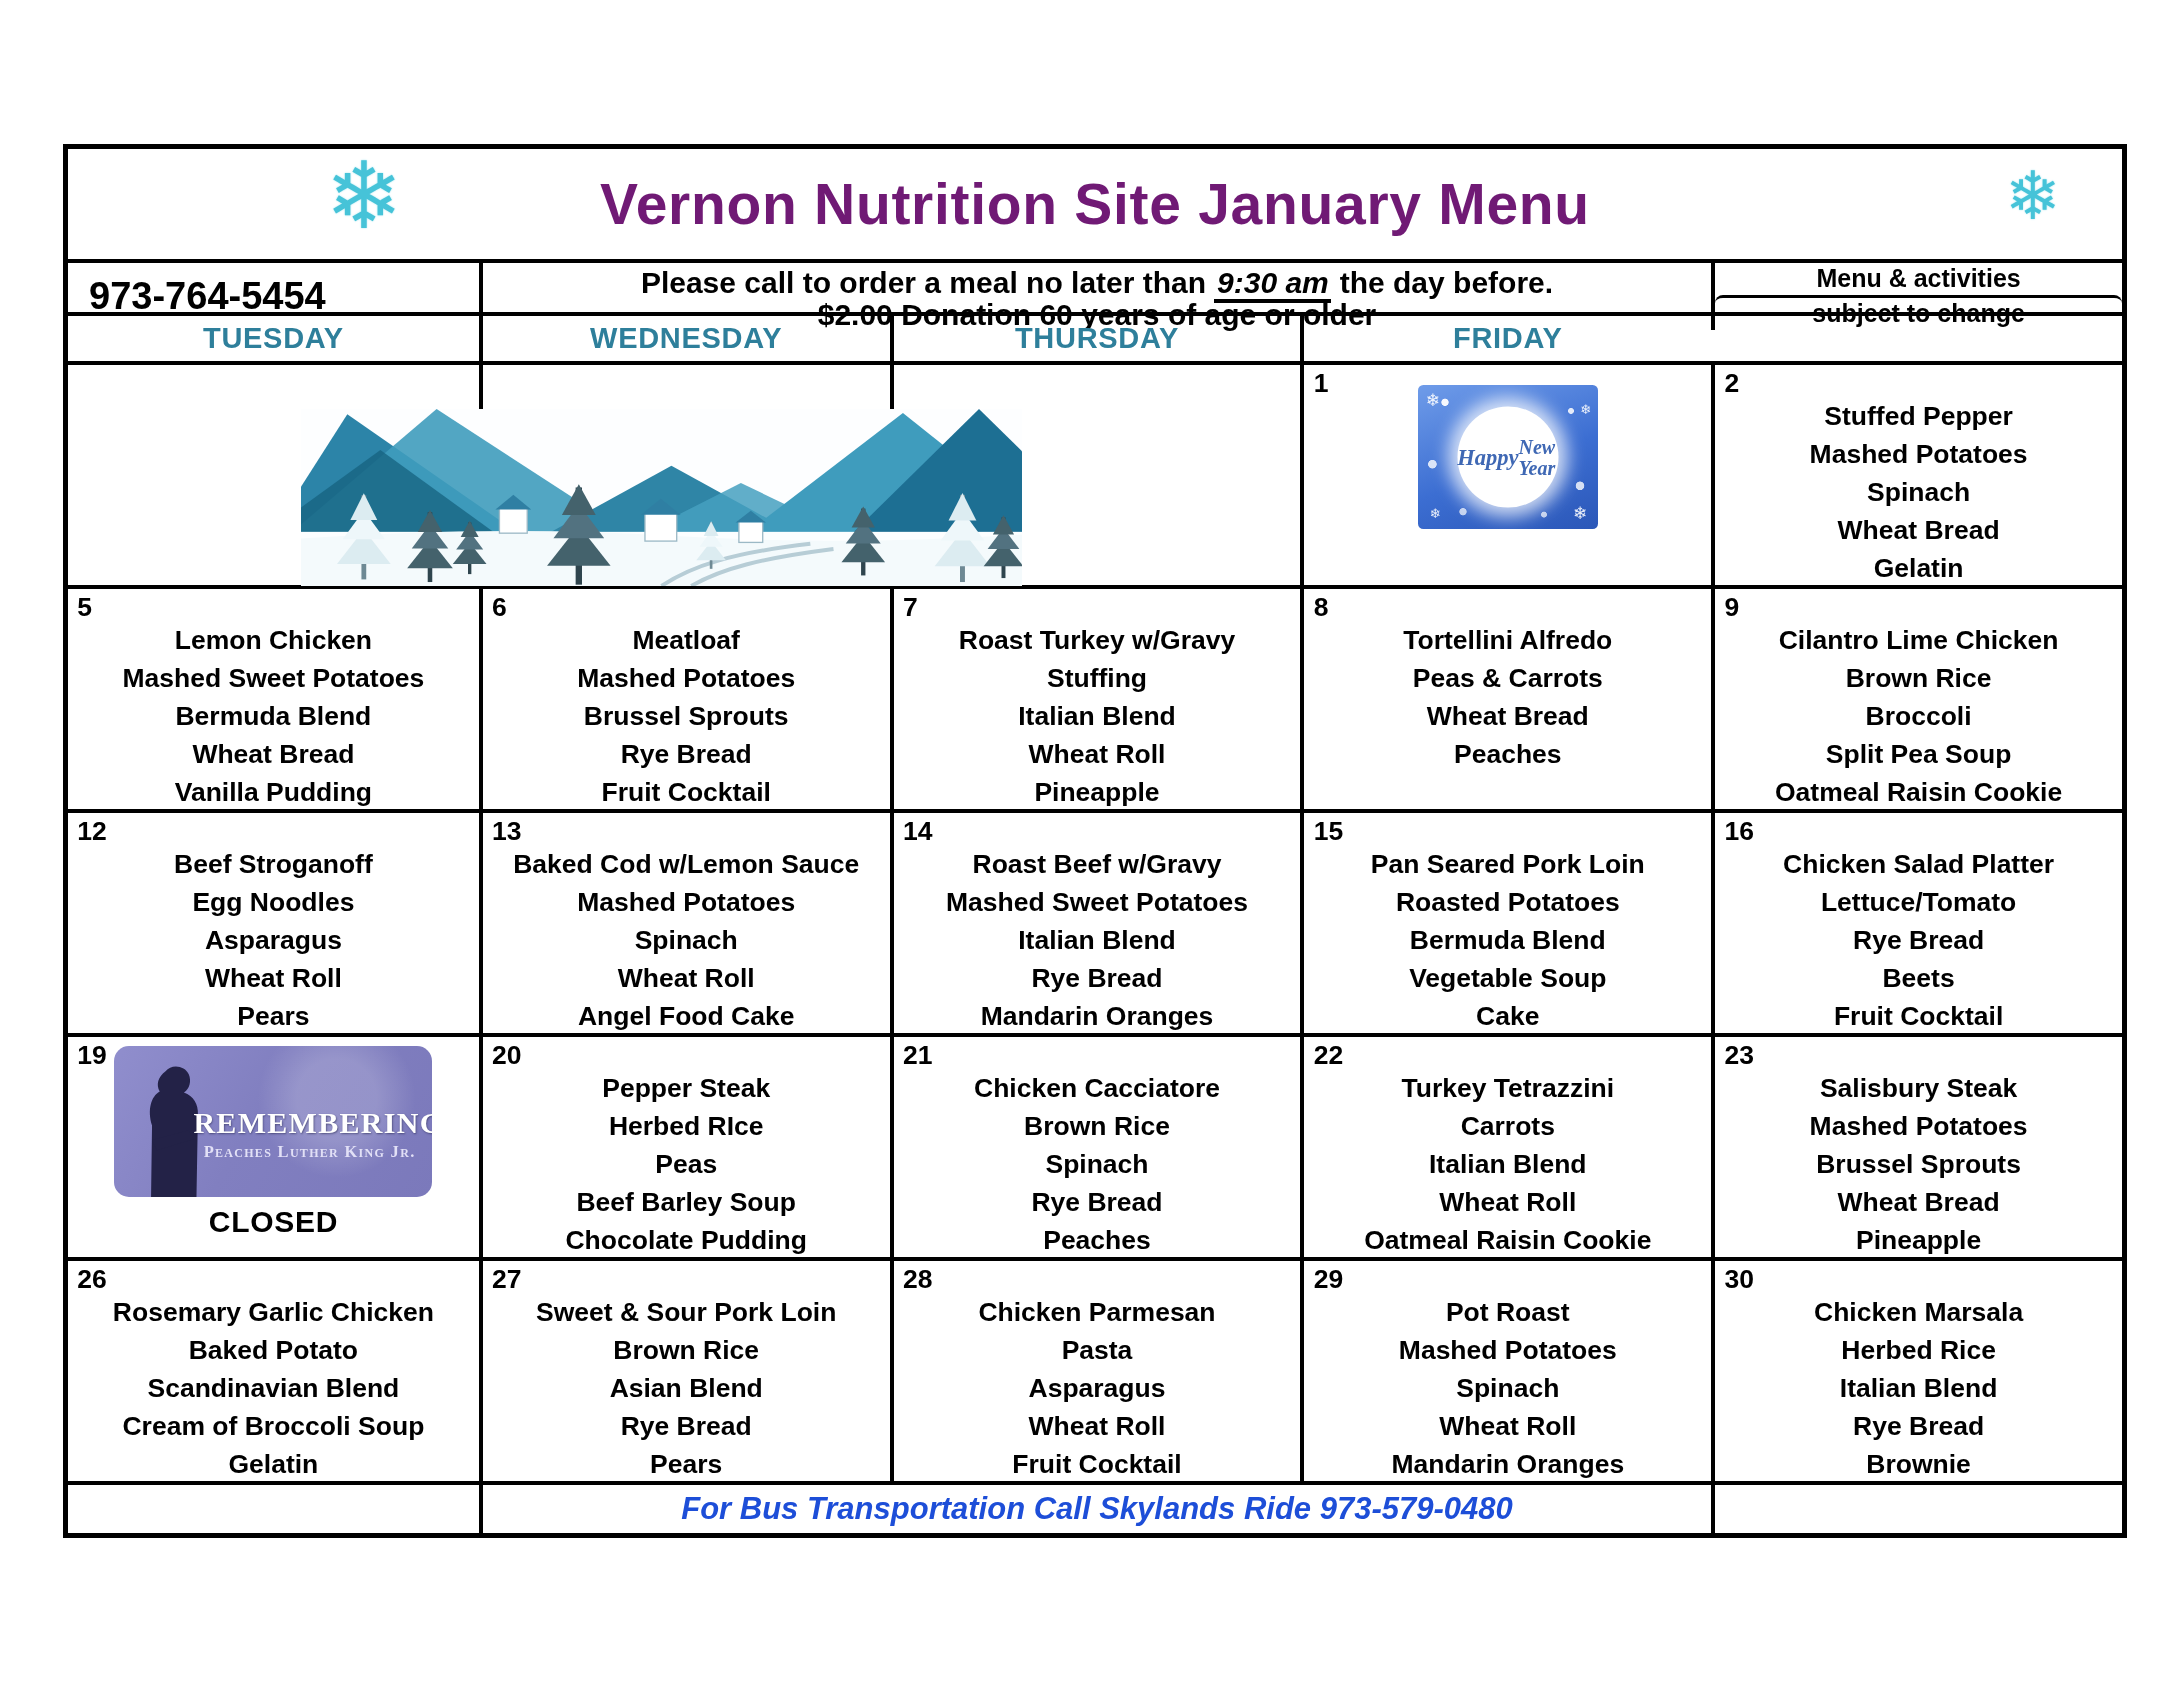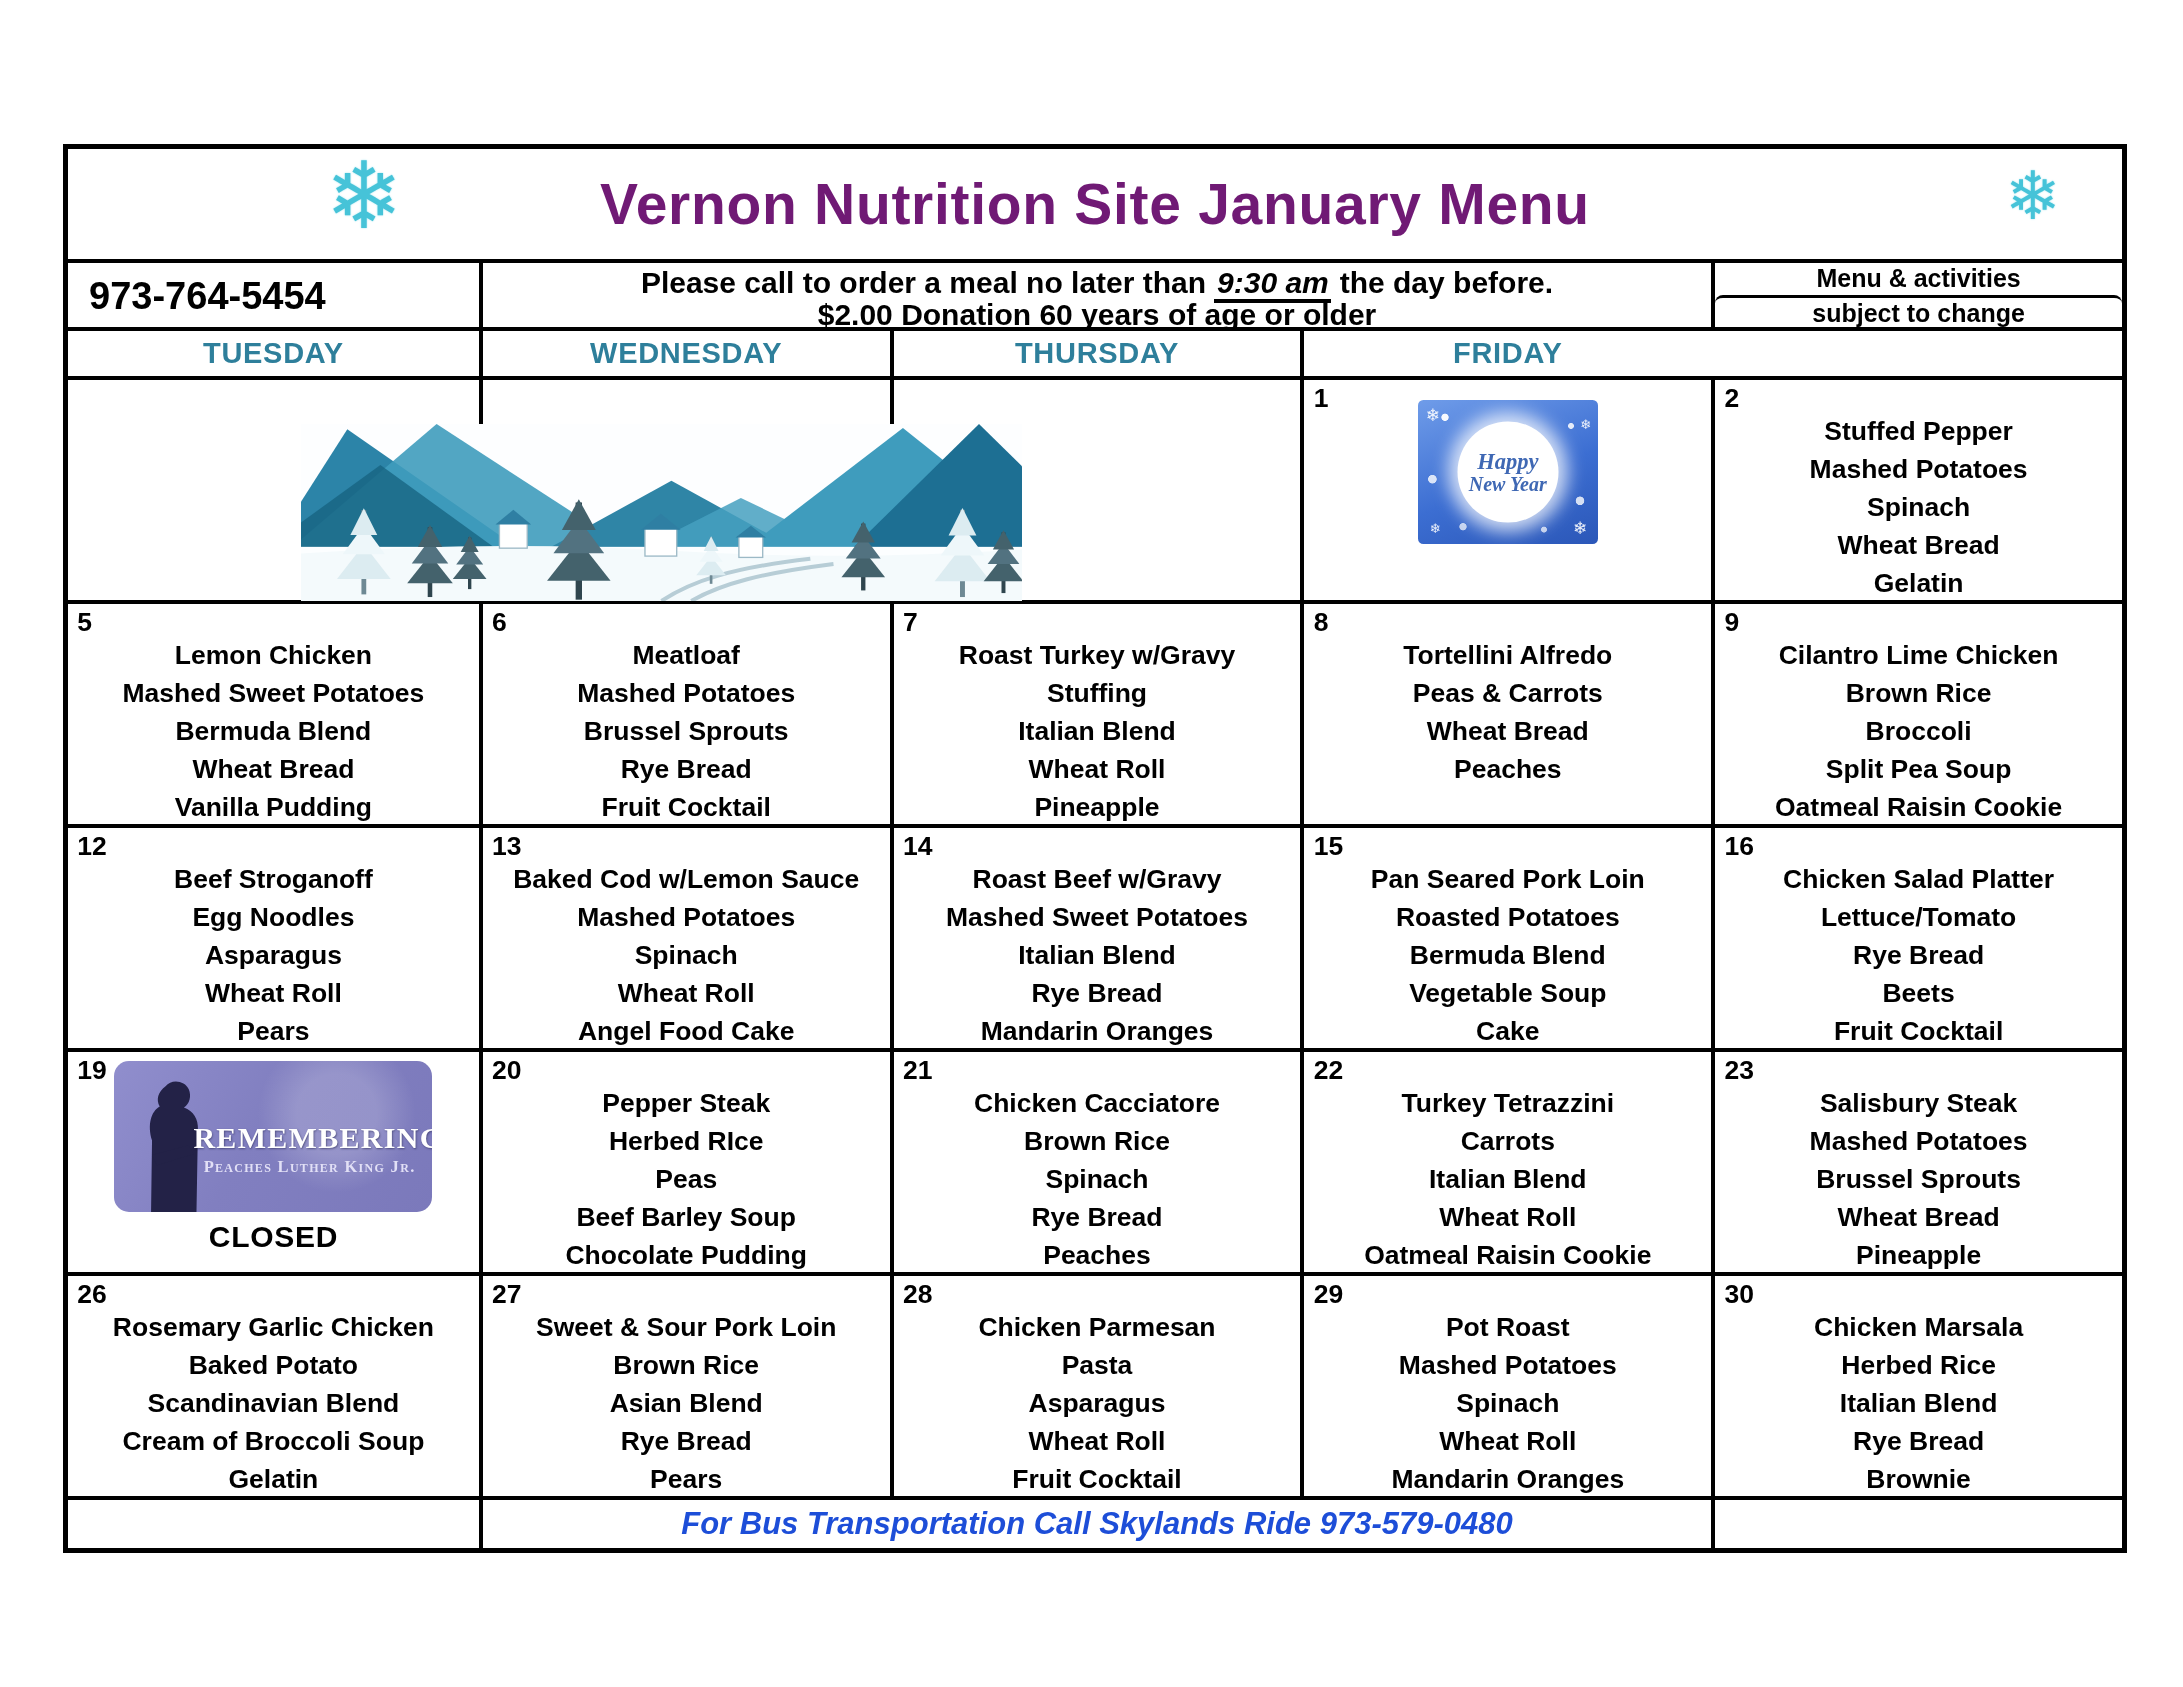--- a/index.html
+++ b/index.html
@@ -22,21 +22,21 @@
   .title-row { height:110px; display:block; }
   .page-title {
     margin:0; text-align:center; line-height:110px;
     font-size:57px; font-weight:bold; color:#701a75; letter-spacing:0.7px;
   }
   .sf { position:absolute; color:#46c3d8; text-shadow:0 0 2px #9fe2ec; line-height:1; }
   .sf-left  { left:257px; top:1.3px;  font-size:93px; }
   .sf-right { right:61px; top:13.2px; font-size:67px; }
 
   
-  .info-row { height:68px; }
+  .info-row { height:53px; }
   .phone-cell {
     grid-column:1; display:flex; align-items:center; justify-content:center;
     font-size:38px; font-weight:bold; padding-right:132px;
   }
   .note-cell { grid-column:2/5; text-align:center; font-weight:bold; padding-top:2.6px; }
   .note-line1 { font-size:30px; line-height:34px; }
   .note-time  { font-style:italic; border-bottom:4px solid #000; padding:0 2.6px 0.7px 2.6px; }
   .note-line2 { font-size:30px; line-height:30px; }
   .ma-cell { grid-column:5; display:flex; flex-direction:column; font-weight:bold; font-size:25px; }
   .ma-top, .ma-bottom { flex:1; display:flex; align-items:center; justify-content:center;border-radius:8px; }
@@ -69,21 +69,21 @@
       radial-gradient(circle at 8% 55%,  rgba(255,255,255,.8) 4px, rgba(255,255,255,0) 4.6px),
       radial-gradient(circle at 90% 70%, rgba(255,255,255,.8) 4px, rgba(255,255,255,0) 4.6px),
       radial-gradient(circle at 25% 88%, rgba(255,255,255,.7) 3.3px, rgba(255,255,255,0) 4px),
       radial-gradient(circle at 70% 90%, rgba(255,255,255,.7) 2.6px, rgba(255,255,255,0) 3.3px),
       linear-gradient(160deg, #6f9ce9 0%, #3c6ed2 55%, #2b57b8 100%);
   }
   .ny-circle {
     position:absolute; left:50%; top:50%; transform:translate(-50%,-50%);
     width:101px; height:101px; border-radius:50%; background:#fff;
     box-shadow:0 0 17px 9.3px rgba(255,255,255,.75);
-    display:flex; flex-direction:column; align-items:center; justify-content:center;
+    display:flex; flex-direction:row; align-items:center; justify-content:center;
   }
   .ny-line1, .ny-line2 {
     font-family:"Liberation Serif", serif; font-style:italic; font-weight:bold;
     color:#3f68b4; line-height:1.05;
   }
   .ny-line1 { font-size:22.5px; } .ny-line2 { font-size:20px; }
   .ny-flake { position:absolute; color:rgba(255,255,255,.9); font-size:17px; }
   .nf1 { left:8px; top:5.3px; } .nf2 { right:6.6px; top:17px; font-size:13.2px; }
   .nf3 { left:12px; bottom:8px; font-size:13.2px; } .nf4 { right:10.6px; bottom:5.3px; }
 

